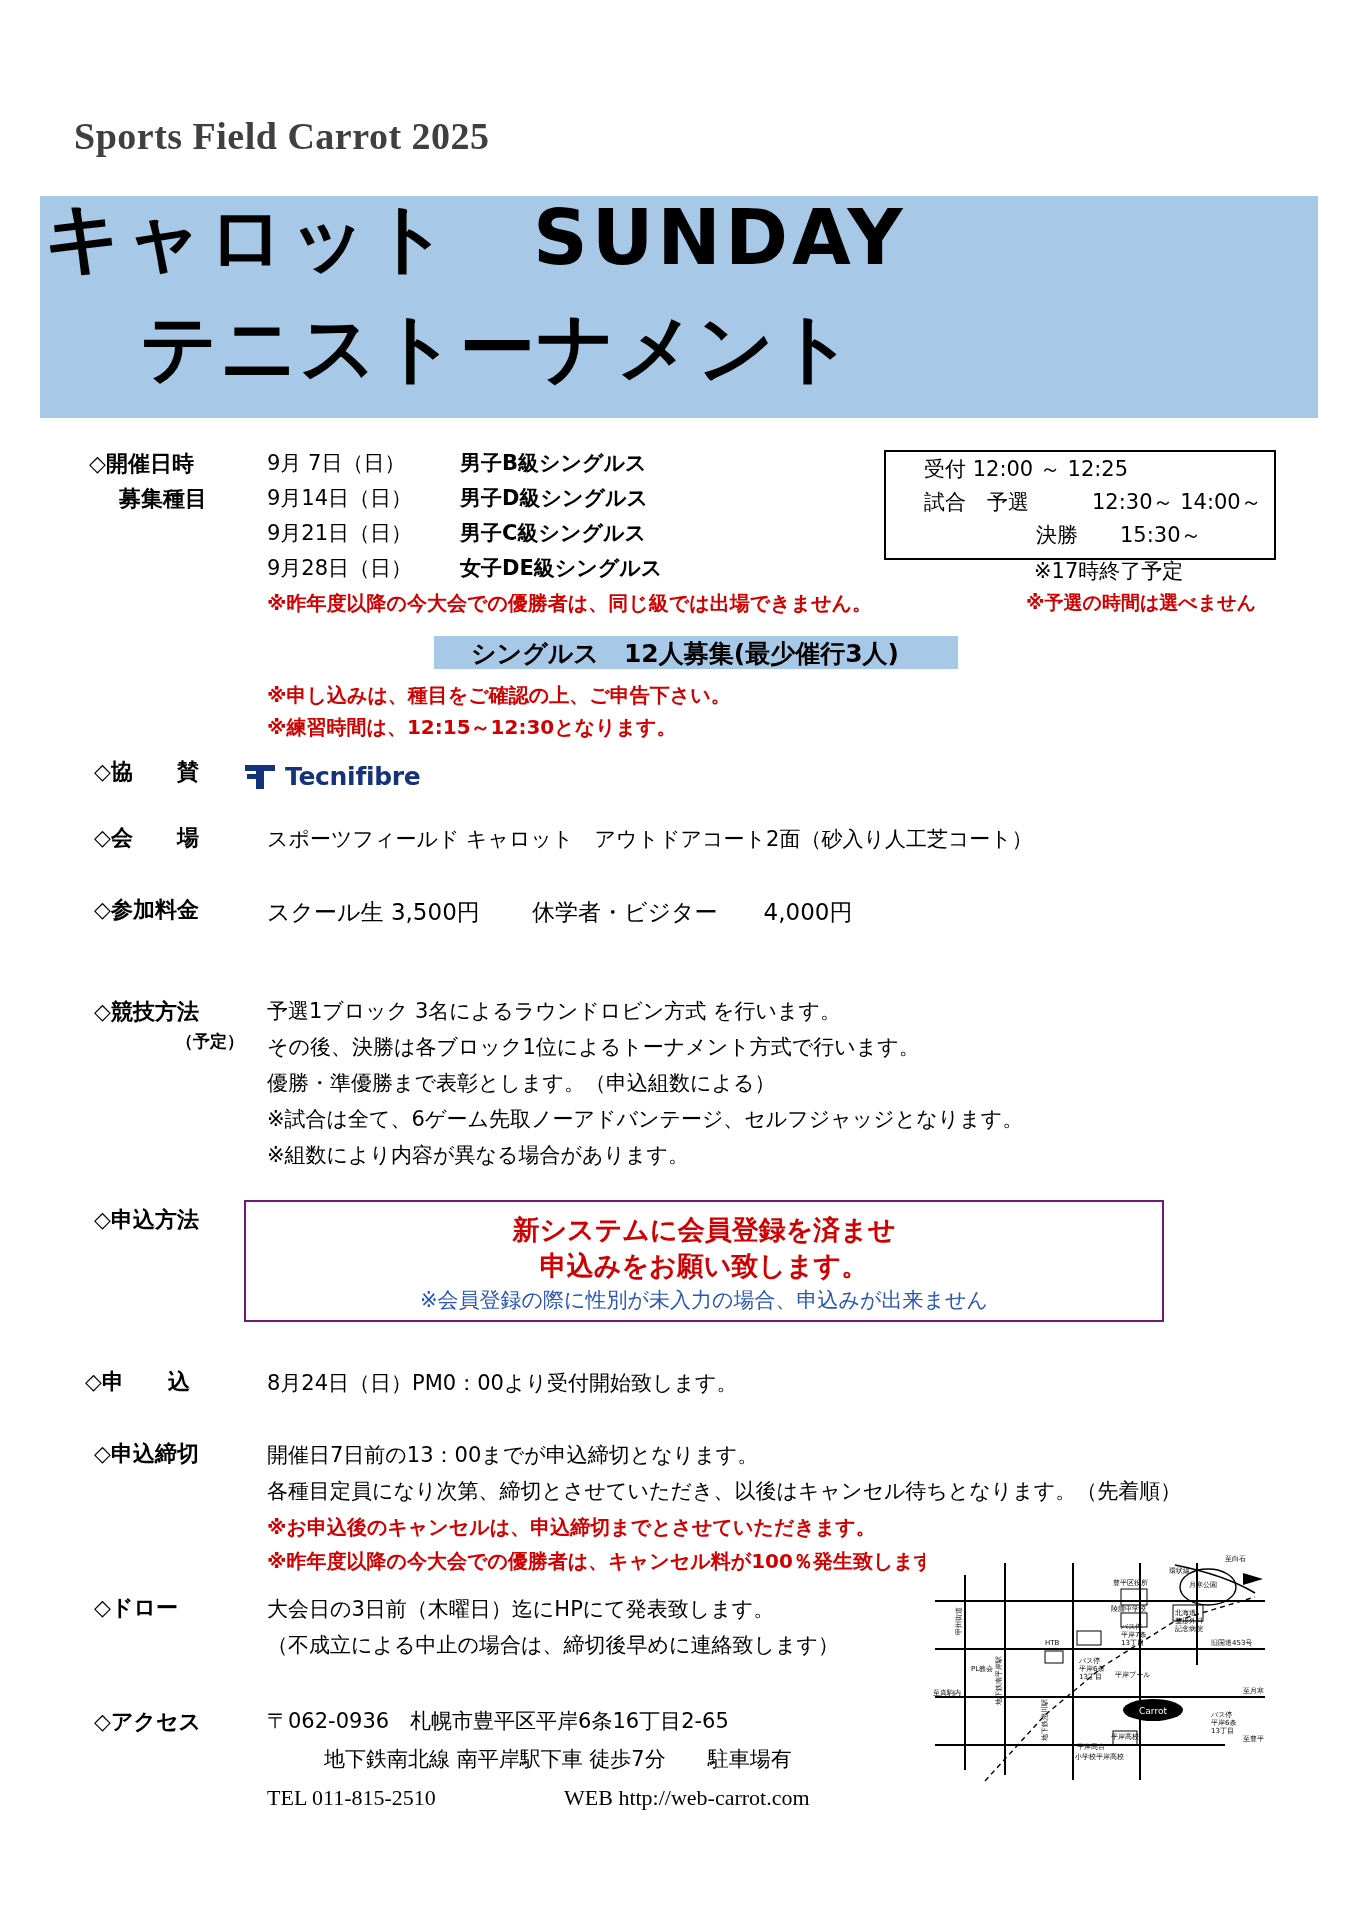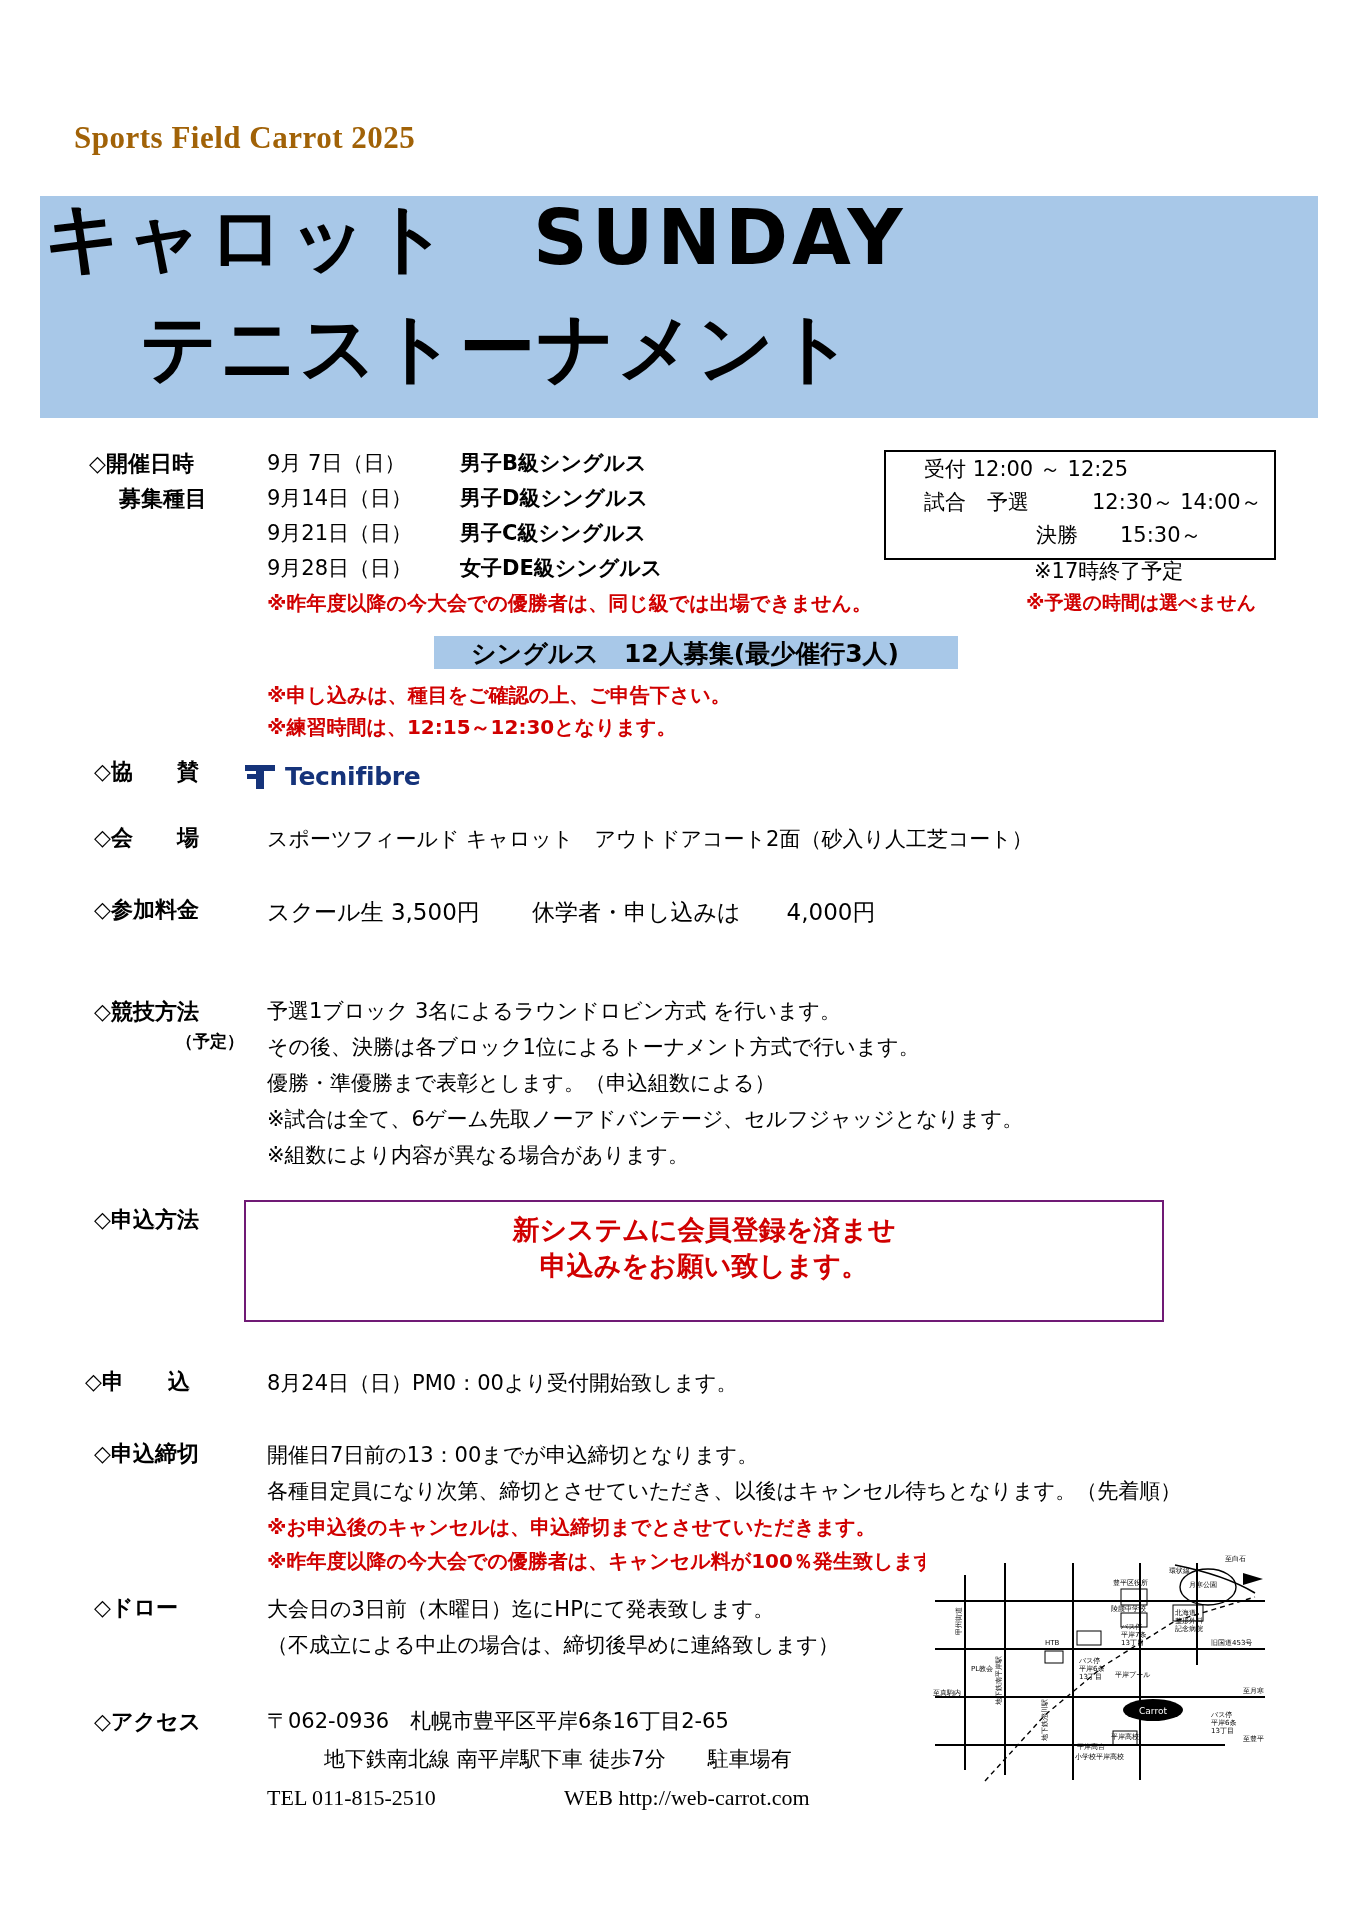--- a/index.html
+++ b/index.html
@@ -19,26 +19,26 @@
     position: absolute;
     left: 0; top: 0;
     width: 1357px;
     height: 1920px;
   }
 
   
   .brandline {
     position: absolute;
     left: 74px;
-    top: 120px;
+    top: 114px;
     font-family: "Liberation Serif", serif;
     font-weight: bold;
-    font-size: 31px;
+    font-size: 38px;
     letter-spacing: 0.5px;
-    color: #a16207;
+    color: #404040;
   }
   .titleband {
     position: absolute;
     left: 40px;
     top: 196px;
     width: 1278px;
     height: 222px;
     background: #a8c8e8;
   }
   .title1, .title2 {
@@ -210,35 +210,36 @@
       <path d="M4 12 L16 12 L16 17 L4 17 Z" fill="#15337a"></path>
     </svg>
     <div class="logo-text">Tecnifibre</div>
   </div>
 
   <div class="t label" style="left:70px; top:826px;">◇会　　場</div>
   <div class="t jp" style="left:243px; top:828px;">スポーツフィールド キャロット　アウトドアコート2面（砂入り人工芝コート）</div>
 
   <div class="t label" style="left:70px; top:898px;">◇参加料金</div>
   <div class="t jp" style="left:243px; top:900px; font-size:23px;">スクール生  3,500円</div>
-  <div class="t jp" style="left:508px; top:900px; font-size:23px;">休学者・申し込みは　　4,000円</div>
+  <div class="t jp" style="left:508px; top:900px; font-size:23px;">休学者・ビジター　　4,000円</div>
 
   <div class="t label" style="left:70px; top:1000px;">◇競技方法</div>
   <div class="t jp b" style="left:152px; top:1032px; font-size:17px;">（予定）</div>
 
   <div class="t jp" style="left:243px; top:1000px;">予選1ブロック 3名によるラウンドロビン方式 を行います。</div>
   <div class="t jp" style="left:243px; top:1036px;">その後、決勝は各ブロック1位によるトーナメント方式で行います。</div>
   <div class="t jp" style="left:243px; top:1072px;">優勝・準優勝まで表彰とします。（申込組数による）</div>
   <div class="t jp" style="left:243px; top:1108px;">※試合は全て、6ゲーム先取ノーアドバンテージ、セルフジャッジとなります。</div>
   <div class="t jp" style="left:243px; top:1144px;">※組数により内容が異なる場合があります。</div>
 
   <div class="t label" style="left:70px; top:1208px;">◇申込方法</div>
   <div class="applybox">
     <div class="line ab1">新システムに会員登録を済ませ</div>
     <div class="line ab2">申込みをお願い致します。</div>
+    <div class="line ab3">※会員登録の際に性別が未入力の場合、申込みが出来ません</div>
   </div>
 
   <div class="t label" style="left:61px; top:1370px;">◇申　　込</div>
   <div class="t jp" style="left:243px; top:1372px;">8月24日（日）PM0：00より受付開始致します。</div>
 
   <div class="t label" style="left:70px; top:1442px;">◇申込締切</div>
   <div class="t jp" style="left:243px; top:1444px;">開催日7日前の13：00までが申込締切となります。</div>
   <div class="t jp" style="left:243px; top:1480px;">各種目定員になり次第、締切とさせていただき、以後はキャンセル待ちとなります。（先着順）</div>
   <div class="t jp red b" style="left:243px; top:1516px; font-size:20px;">※お申込後のキャンセルは、申込締切までとさせていただきます。</div>
   <div class="t jp red b" style="left:243px; top:1550px; font-size:20px;">※昨年度以降の今大会での優勝者は、キャンセル料が100％発生致します。</div>

